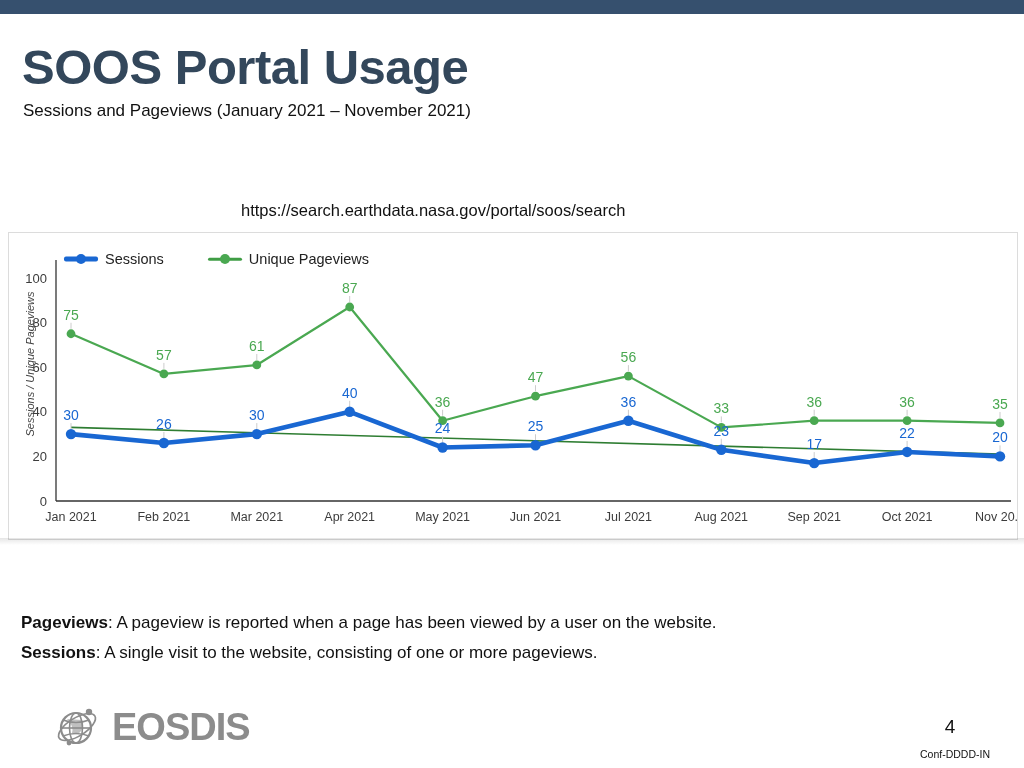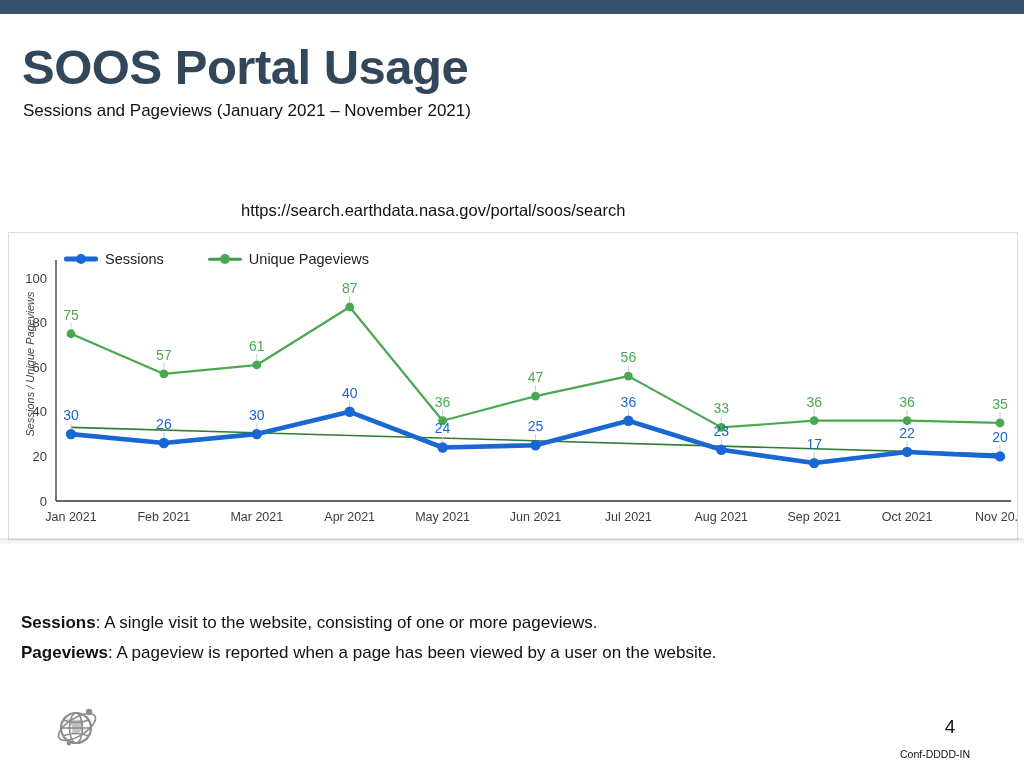--- a/index.html
+++ b/index.html
@@ -183,21 +183,21 @@
     left: 930px; top: 716px;
     width: 40px;
     text-align: center;
     font-size: 19px;
     color: #111111;
   }
   .conf-code {
     position: absolute;
     left: 900px; top: 748px;
     width: 110px;
-    text-align: left;
+    text-align: center;
     font-size: 10.5px;
     color: #111111;
     white-space: nowrap;
   }
 </style>
 </head>
 <body>
 
 <div class="topbar"></div>
 
@@ -321,34 +321,35 @@
           <circle cx="991" cy="223.4" r="5.2" fill="#1967d2"></circle>
           <text x="991" y="209.4" class="dlabel-blue">20</text>
         </g>
       </g>
   </svg>
 </div>
 <div class="chart-shadow"></div>
 
 <div class="defs">
   <div class="def-line">
-    <b>Sessions</b><span>: A single visit to the website, consisting of one or more pageviews.</span>
+    <b>Pageviews</b><span>: A pageview is reported when a page has been viewed by a user on the website.</span>
   </div>
   <div class="def-line">
-    <b>Pageviews</b><span>: A pageview is reported when a page has been viewed by a user on the website.</span>
+    <b>Sessions</b><span>: A single visit to the website, consisting of one or more pageviews.</span>
   </div>
 </div>
 
 <div class="logo-wrap">
   <svg width="52" height="50" viewBox="0 0 52 50">
     <circle cx="24" cy="26" r="15" fill="none" stroke="#8c8c8c" stroke-width="2.2"></circle>
     <ellipse cx="24" cy="26" rx="6.5" ry="15" fill="none" stroke="#8c8c8c" stroke-width="1.6"></ellipse>
     <path d="M9 26 H39" stroke="#8c8c8c" stroke-width="1.6" fill="none"></path>
     <path d="M11 18 Q24 23 37 18" stroke="#8c8c8c" stroke-width="1.4" fill="none"></path>
     <path d="M11 34 Q24 29 37 34" stroke="#8c8c8c" stroke-width="1.4" fill="none"></path>
     <path d="M15 17 Q22 24 20 31 Q26 34 29 29 Q33 24 30 18 Z" fill="#8c8c8c" opacity="0.55"></path>
     <ellipse cx="25" cy="25" rx="21" ry="9" fill="none" stroke="#8c8c8c" stroke-width="1.7" transform="rotate(-32 25 25)"></ellipse>
     <circle cx="37" cy="10" r="3.2" fill="#8c8c8c"></circle>
     <circle cx="17" cy="41" r="2.4" fill="#8c8c8c"></circle>
   </svg>
+  <span class="logo-text">EOSDIS</span>
 </div>
 <div class="page-number">4</div>
 <div class="conf-code">Conf-DDDD-IN</div>
 
 </body></html>

